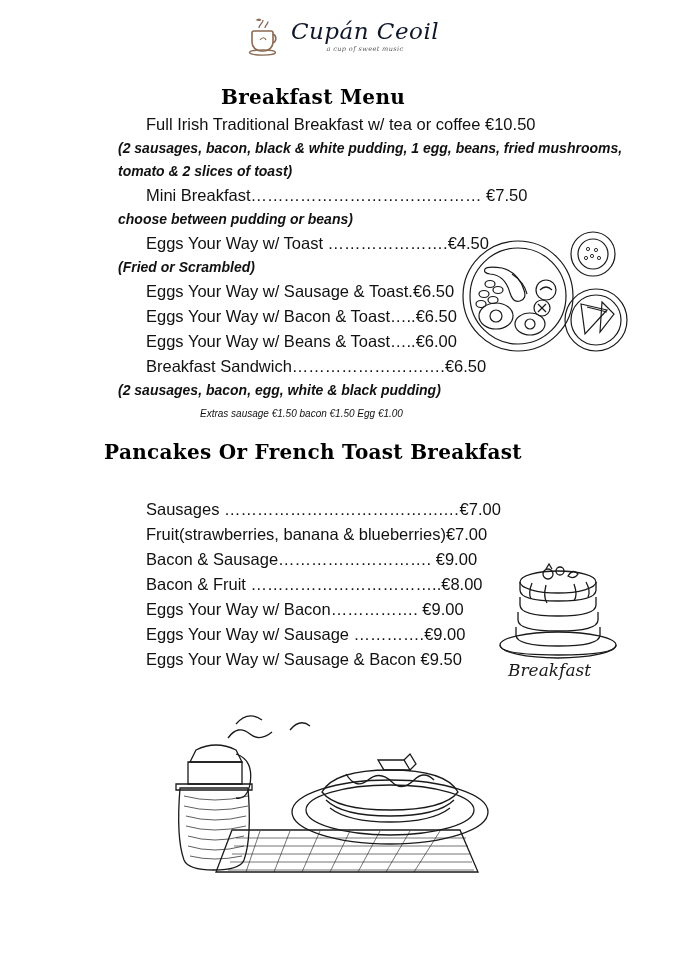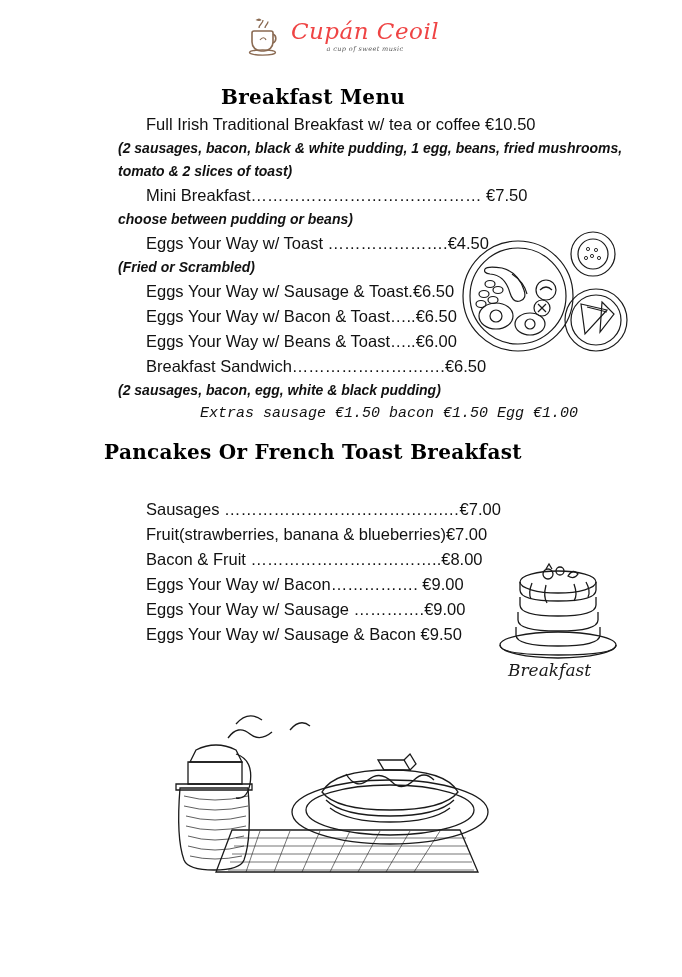--- a/index.html
+++ b/index.html
@@ -39,21 +39,21 @@
   }
   .logo-text-wrap {
     display: flex;
     flex-direction: column;
     align-items: center;
     line-height: 1;
   }
   .logo-title {
     font-family: "DejaVu Serif", serif;
     font-size: 23px;
-    color: #ef4444;
+    color: #0f172a;
     letter-spacing: 0.5px;
     font-style: italic;
   }
   .logo-sub {
     font-family: "DejaVu Serif", serif;
     font-size: 6.5px;
     color: #555555;
     letter-spacing: 0.4px;
     margin-top: 3px;
     font-style: italic;
@@ -89,22 +89,22 @@
   .desc {
     font-family: "Liberation Sans", sans-serif;
     font-size: 14px;
     font-weight: bold;
     font-style: italic;
     color: #111111;
     line-height: 23px;
     white-space: pre;
   }
   .extras {
-    font-family: Liberation Mono, monospace;
-    font-size: 15px;
+    font-family: Liberation Sans, sans-serif;
+    font-size: 10px;
     font-style: italic;
     color: #111111;
     line-height: 23px;
     padding-left: 82px;
     white-space: pre;
   }
   #breakfast-list { top: 112px; }
   #pancake-list   { top: 497px; }
   #pancake-list .line { line-height: 25px; }
 
@@ -162,20 +162,21 @@
     <div class="line">Breakfast Sandwich……………………….€6.50</div>
     <div class="desc">(2 sausages, bacon, egg, white &amp; black pudding)</div>
     <div class="extras">Extras sausage €1.50 bacon €1.50 Egg €1.00</div>
   </div>
 
 <div class="section-title" id="pancake-title">Pancakes Or French Toast Breakfast</div>
 
 <div class="menu-list" id="pancake-list">
     <div class="line">Sausages ………………………………….…€7.00</div>
     <div class="line">Fruit(strawberries, banana &amp; blueberries)€7.00</div>
+    <div class="line">Bacon &amp; Sausage………………………. €9.00</div>
     <div class="line">Bacon &amp; Fruit ……………………………..€8.00</div>
     <div class="line">Eggs Your Way w/ Bacon……………. €9.00</div>
     <div class="line">Eggs Your Way w/ Sausage ………….€9.00</div>
     <div class="line">Eggs Your Way w/ Sausage &amp; Bacon €9.50</div>
   </div>
 
 <div class="art" id="art-plate">
   <svg width="190" height="130" viewBox="0 0 190 130">
     <g fill="none" stroke="#1a1a1a" stroke-width="1.2">
 

